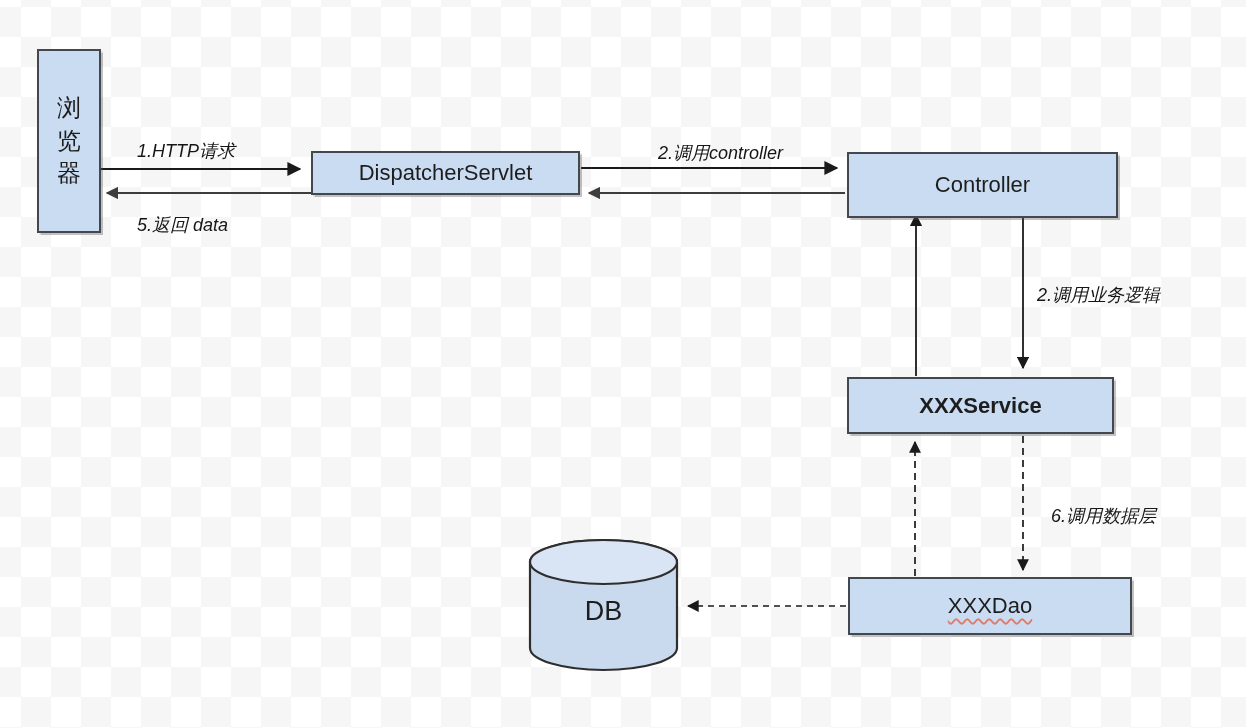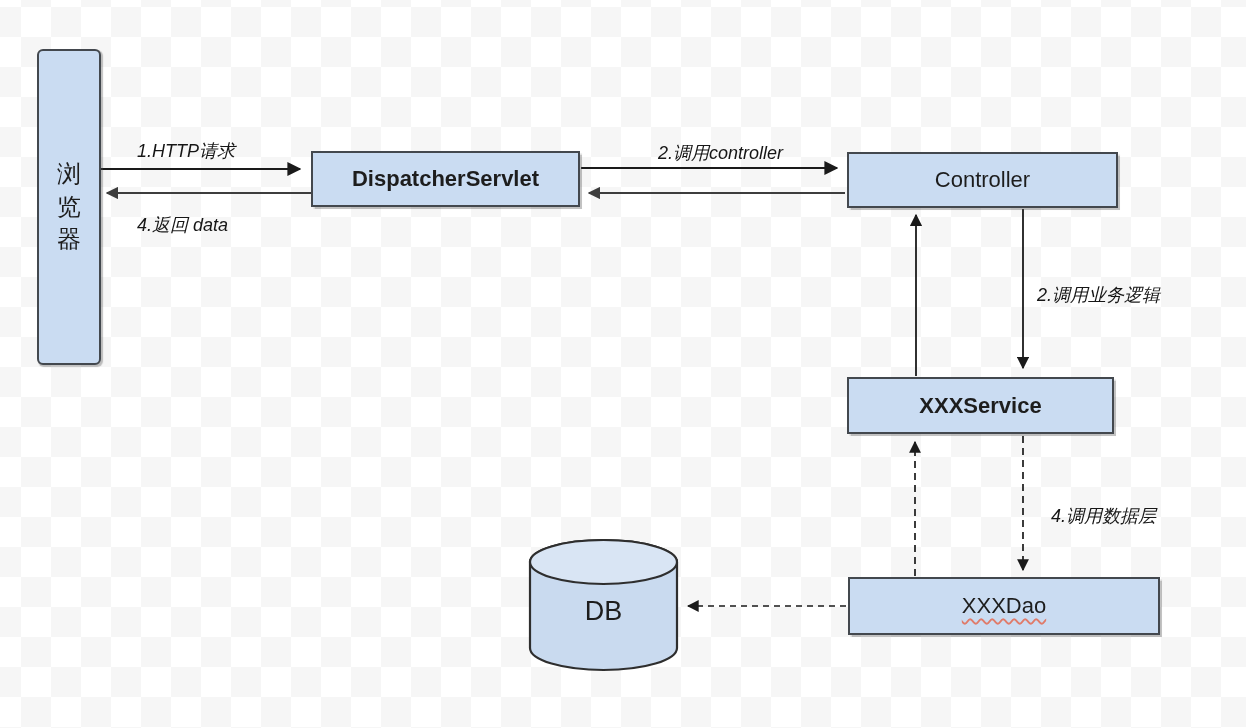--- a/index.html
+++ b/index.html
@@ -103,51 +103,51 @@
 
     <line x1="1023" y1="209" x2="1023" y2="368" stroke="#1a1a1a" stroke-width="1.8" marker-end="url(#arrDark)"></line>
 
     <line x1="915" y1="576" x2="915" y2="442" stroke="#1a1a1a" stroke-width="1.7" stroke-dasharray="7 5" marker-end="url(#arrDark)"></line>
 
     <line x1="1023" y1="436" x2="1023" y2="570" stroke="#1a1a1a" stroke-width="1.7" stroke-dasharray="7 5" marker-end="url(#arrDark)"></line>
 
     <line x1="846" y1="606" x2="688" y2="606" stroke="#1a1a1a" stroke-width="1.7" stroke-dasharray="6 5" marker-end="url(#arrDark)"></line>
   </svg>
 
-  <div class="node" style="left:37px; top:49px; width:64px; height:316px;border-radius:6px;">
+  <div class="node" style="left:37px; top:49px; width:64px; height:184px;">
     <span class="vtext">浏览器</span>
   </div>
 
-  <div class="node" style="left:311px; top:151px; width:269px; height:56px;font-weight:bold;">
+  <div class="node" style="left:311px; top:151px; width:269px; height:44px;">
     <span class="lbl">DispatcherServlet</span>
   </div>
 
-  <div class="node" style="left:847px; top:152px; width:271px; height:56px;">
+  <div class="node" style="left:847px; top:152px; width:271px; height:66px;">
     <span class="lbl">Controller</span>
   </div>
 
   <div class="node" style="left:847px; top:377px; width:267px; height:57px;font-weight:bold;">
     <span class="lbl">XXXService</span>
   </div>
 
-  <div class="node" style="left:848px; top:577px; width:312px; height:58px;">
+  <div class="node" style="left:848px; top:577px; width:284px; height:58px;">
     <span class="lbl wavy">XXXDao</span>
   </div>
 
   <div class="db-wrap">
     <svg width="151" height="136" viewBox="0 0 151 136" xmlns="http://www.w3.org/2000/svg">
       <path d="M2,24 A73.5,22 0 0,1 149,24 L149,110 A73.5,22 0 0,1 2,110 Z" fill="#c9daef" stroke="#2e2e2e" stroke-width="2.2"></path>
       <ellipse cx="75.5" cy="24" rx="73.5" ry="22" fill="#d9e5f4" stroke="#2e2e2e" stroke-width="2.2"></ellipse>
     </svg>
     <div class="db-label">DB</div>
   </div>
 
   <div class="edge-label" style="left:137px; top:139px;">1.HTTP请求</div>
 
   <div class="edge-label" style="left:622px; top:141px;margin-left:36px;">2.调用controller</div>
 
   <div class="edge-label" style="left:1037px; top:283px;">2.调用业务逻辑</div>
 
-  <div class="edge-label" style="left:1051px; top:504px;">4.调用数据层</div>
+  <div class="edge-label" style="left:1051px; top:504px;">6.调用数据层</div>
 
-  <div class="edge-label" style="left:137px; top:213px;">4.返回 data</div>
+  <div class="edge-label" style="left:137px; top:213px;">5.返回 data</div>
 
 </div>
 
 </body></html>

